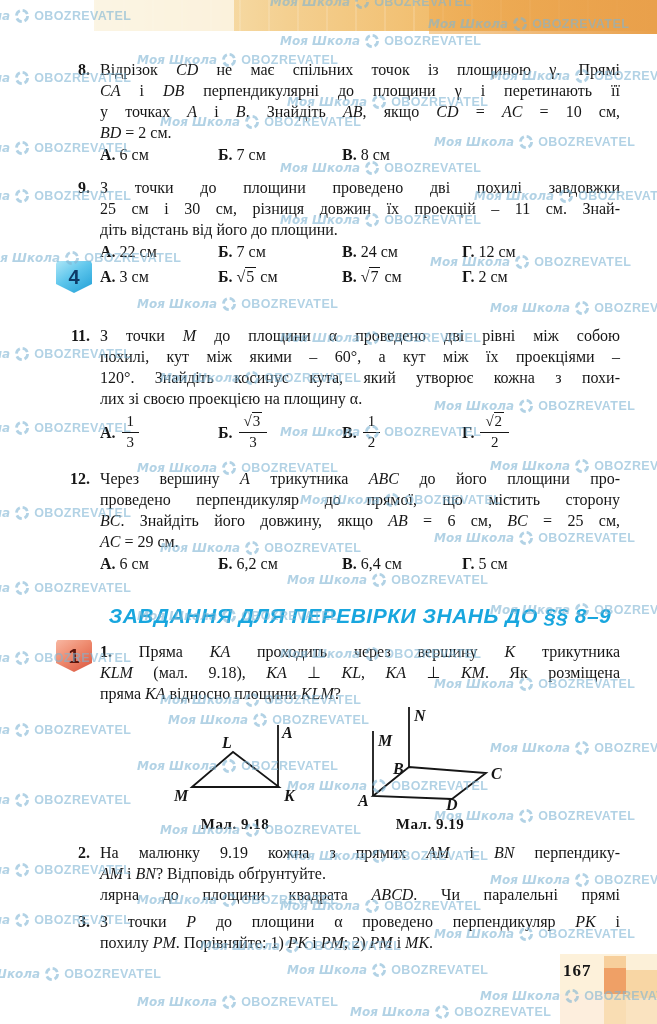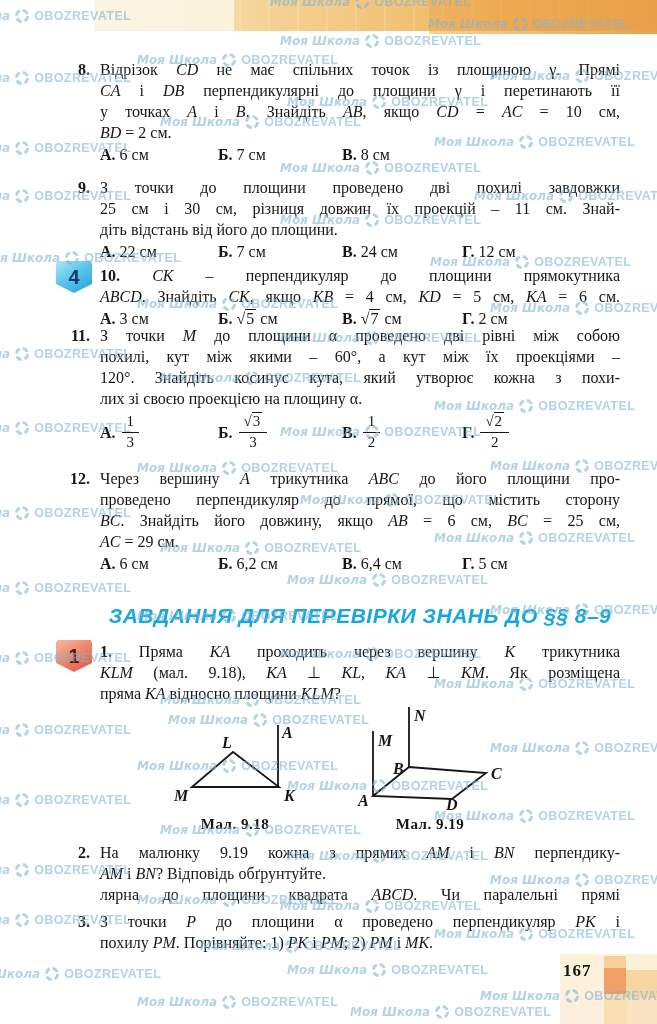--- a/index.html
+++ b/index.html
@@ -114,24 +114,20 @@
         <span class="ac a2"><b>Б.</b> 7 см</span>
         <span class="ac a3"><b>В.</b> 24 см</span>
         <span class="ac a4"><b>Г.</b> 12 см</span>
       </div>
     </div>
   </section>
 
   <div class="badge badge-blue" style="left:56px;top:261px;">4</div>
   <section class="prob" style="top:265px;">
     <div class="pbody">
-      <div>
-          <div class="ln"><b>10.</b> <i>CK</i> – перпендикуляр до площини прямокутника</div>
-          <div class="ln"><i>ABCD</i>. Знайдіть <i>CK</i>, якщо <i>KB</i> = 4 см, <i>KD</i> = 5 см, <i>KA</i> = 6 см.</div>
-        </div>
       <div class="ans">
         <span class="ac a1"><b>А.</b> 3 см</span>
         <span class="ac a2"><b>Б.</b> <span class="sq">√<span class="rad">5</span></span> см</span>
         <span class="ac a3"><b>В.</b> <span class="sq">√<span class="rad">7</span></span> см</span>
         <span class="ac a4"><b>Г.</b> 2 см</span>
       </div>
     </div>
   </section>
 
   <section class="prob" style="top:325px;">

